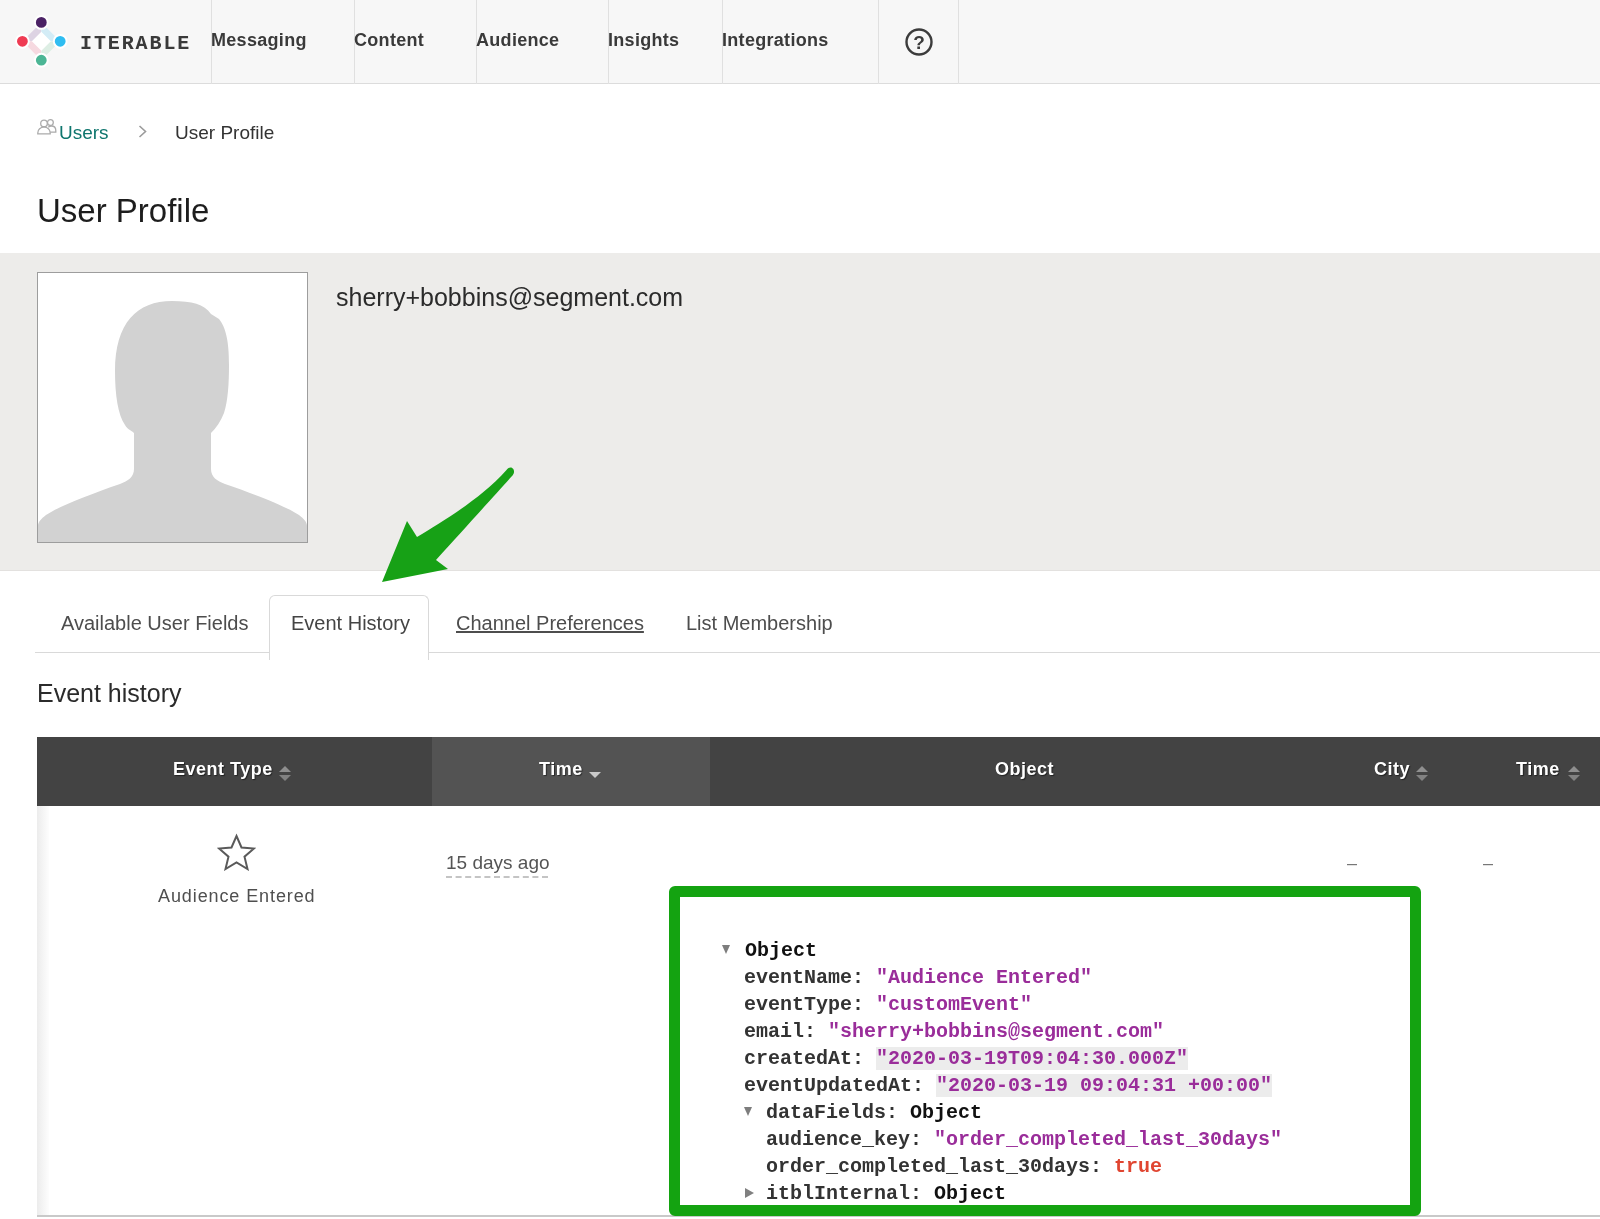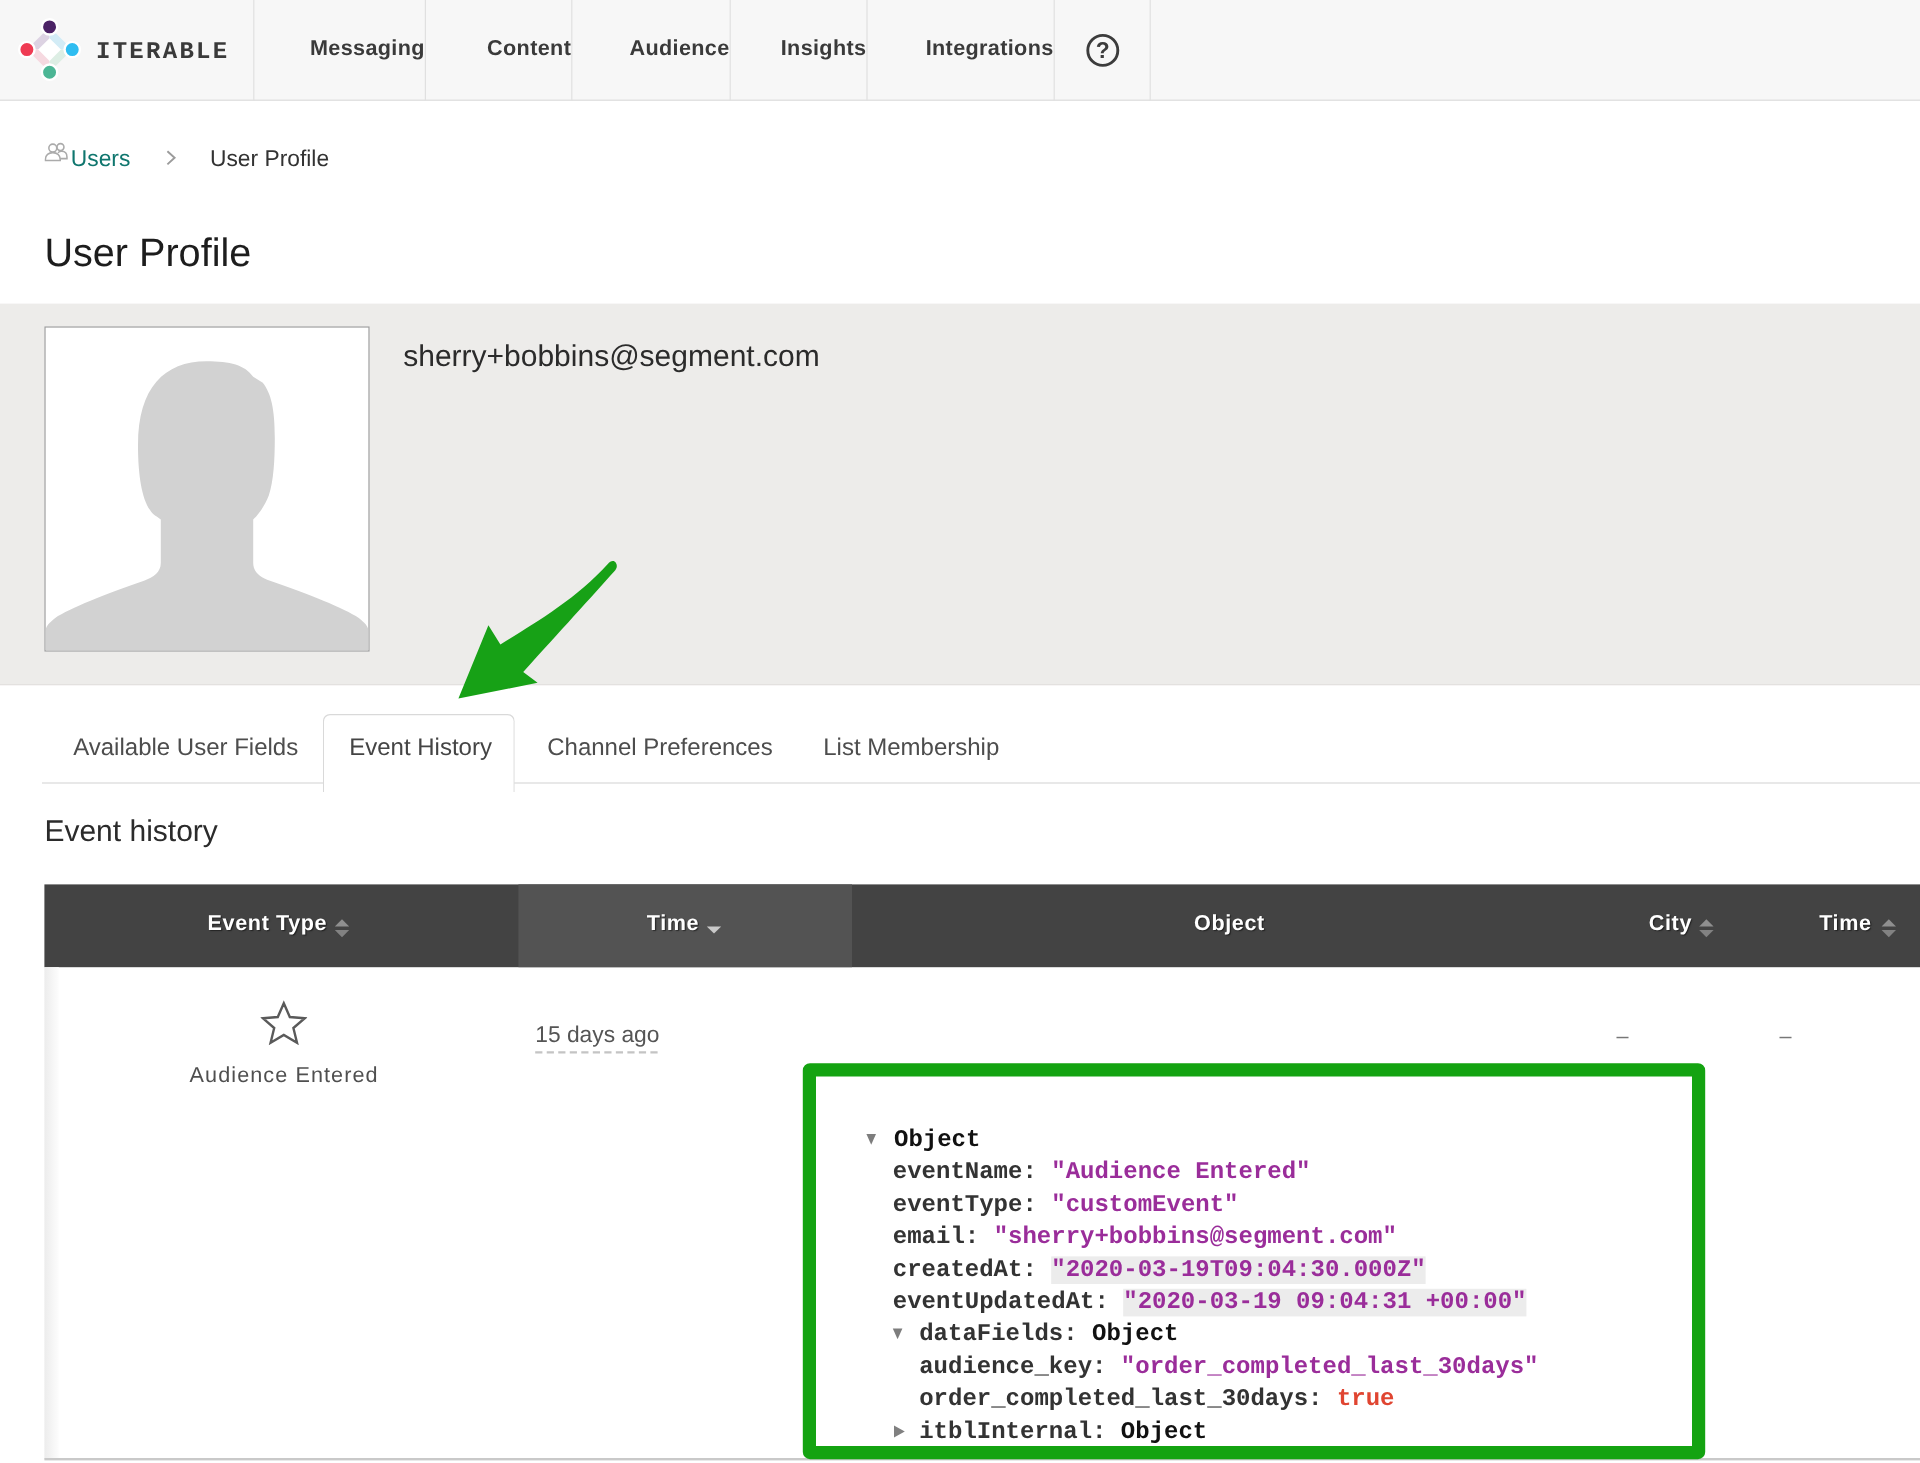--- a/index.html
+++ b/index.html
@@ -2,21 +2,21 @@
 <html><head>
 <meta charset="utf-8">
 <style>
   * { margin:0; padding:0; box-sizing:border-box; }
   html,body { width:1600px; height:1219px; background:#fff; font-family:"Liberation Sans", sans-serif; position:relative; overflow:hidden; }
   .abs { position:absolute; }
 
   
   #nav { position:absolute; left:0; top:0; width:1600px; height:84px; background:#f7f7f7; border-bottom:1px solid #dcdcdc; }
   .navsep { position:absolute; top:0; height:84px; width:1px; background:#e0e0e0; }
-  .navitem { position:absolute; top:0; height:84px; line-height:81px; text-align:right; font-size:18px; font-weight:bold; color:#3a3a3a; letter-spacing:0.3px; }
+  .navitem { position:absolute; top:0; height:84px; line-height:81px; text-align:left; font-size:18px; font-weight:bold; color:#3a3a3a; letter-spacing:0.3px; }
 
   
   #crumb-users { position:absolute; left:59px; top:122px; font-size:19px; color:#0f766e; }
   #crumb-profile { position:absolute; left:175px; top:122px; font-size:19px; color:#333; }
 
   
   #h1 { position:absolute; left:37px; top:192px; font-size:33px; font-weight:normal; color:#1d1d1d; }
 
   
   #band { position:absolute; left:0; top:253px; width:1600px; height:318px; background:#edecea; border-bottom:1px solid #e3e1df; }
@@ -81,21 +81,21 @@
 <div class="navsep" style="left:354px"></div>
 <div class="navsep" style="left:476px"></div>
 <div class="navsep" style="left:608px"></div>
 <div class="navsep" style="left:722px"></div>
 <div class="navsep" style="left:878px"></div>
 <div class="navsep" style="left:958px"></div>
 <div class="navitem" style="left:211px;width:143px;">Messaging</div>
 <div class="navitem" style="left:354px;width:122px;">Content</div>
 <div class="navitem" style="left:476px;width:132px;">Audience</div>
 <div class="navitem" style="left:608px;width:114px;">Insights</div>
-<div class="navitem" style="left:722px;width:156px;padding-left:37px;">Integrations</div>
+<div class="navitem" style="left:722px;width:156px;">Integrations</div>
 <svg class="abs" style="left:904px;top:27px" width="30" height="30" viewBox="0 0 30 30">
   <circle cx="15" cy="15" r="12.5" fill="none" stroke="#3c3c3c" stroke-width="2.4"></circle>
   <text x="15" y="21.5" font-family="Liberation Sans" font-size="19" font-weight="bold" fill="#3c3c3c" text-anchor="middle">?</text>
 </svg>
 
 <svg class="abs" style="left:37px;top:118px" width="20" height="17" viewBox="0 0 20 17">
   <g stroke="#ababab" stroke-width="1.3" fill="#ffffff">
     <circle cx="13.4" cy="4.6" r="2.9"></circle>
     <path d="M12.2,14.2 L18.8,14.2 L18.8,12.8 C18.8,9.8 17,8 14.4,8 C13.1,8 12,8.5 11.3,9.3"></path>
     <circle cx="7" cy="5.4" r="3.3"></circle>
@@ -118,21 +118,21 @@
 <div id="email">sherry+bobbins@segment.com</div>
 
 <svg class="abs" style="left:370px;top:460px" width="160" height="140" viewBox="370 460 160 140">
   <path d="M506.5,470 C508.8,467 511.8,466.6 513.3,469.1 C514.7,471.4 514,474.1 511.8,476.2 C494,496 466,527 436,560 L448,569 L382,582 L407,521 L417,537 C443,521 480,499.5 506.5,470 Z" fill="#17a116"></path>
 </svg>
 
 <div id="tabline"></div>
 <div id="activetab"></div>
 <div class="tab" style="left:61px;">Available User Fields</div>
 <div class="tab" style="left:291px;color:#444;">Event History</div>
-<div class="tab" style="left:456px;">Channel Preferences</div>
+<div class="tab" style="left:456px;text-decoration:underline;">Channel Preferences</div>
 <div class="tab" style="left:686px;">List Membership</div>
 
 <div id="h2">Event history</div>
 
 <div id="thead"></div>
 <div id="timecol"></div>
 <div class="th" style="left:173px;">Event Type</div>
 <div class="tri-up" style="left:279px;top:766px;"></div>
 <div class="tri-dn" style="left:279px;top:775px;"></div>
 <div class="th" style="left:539px;">Time</div>

